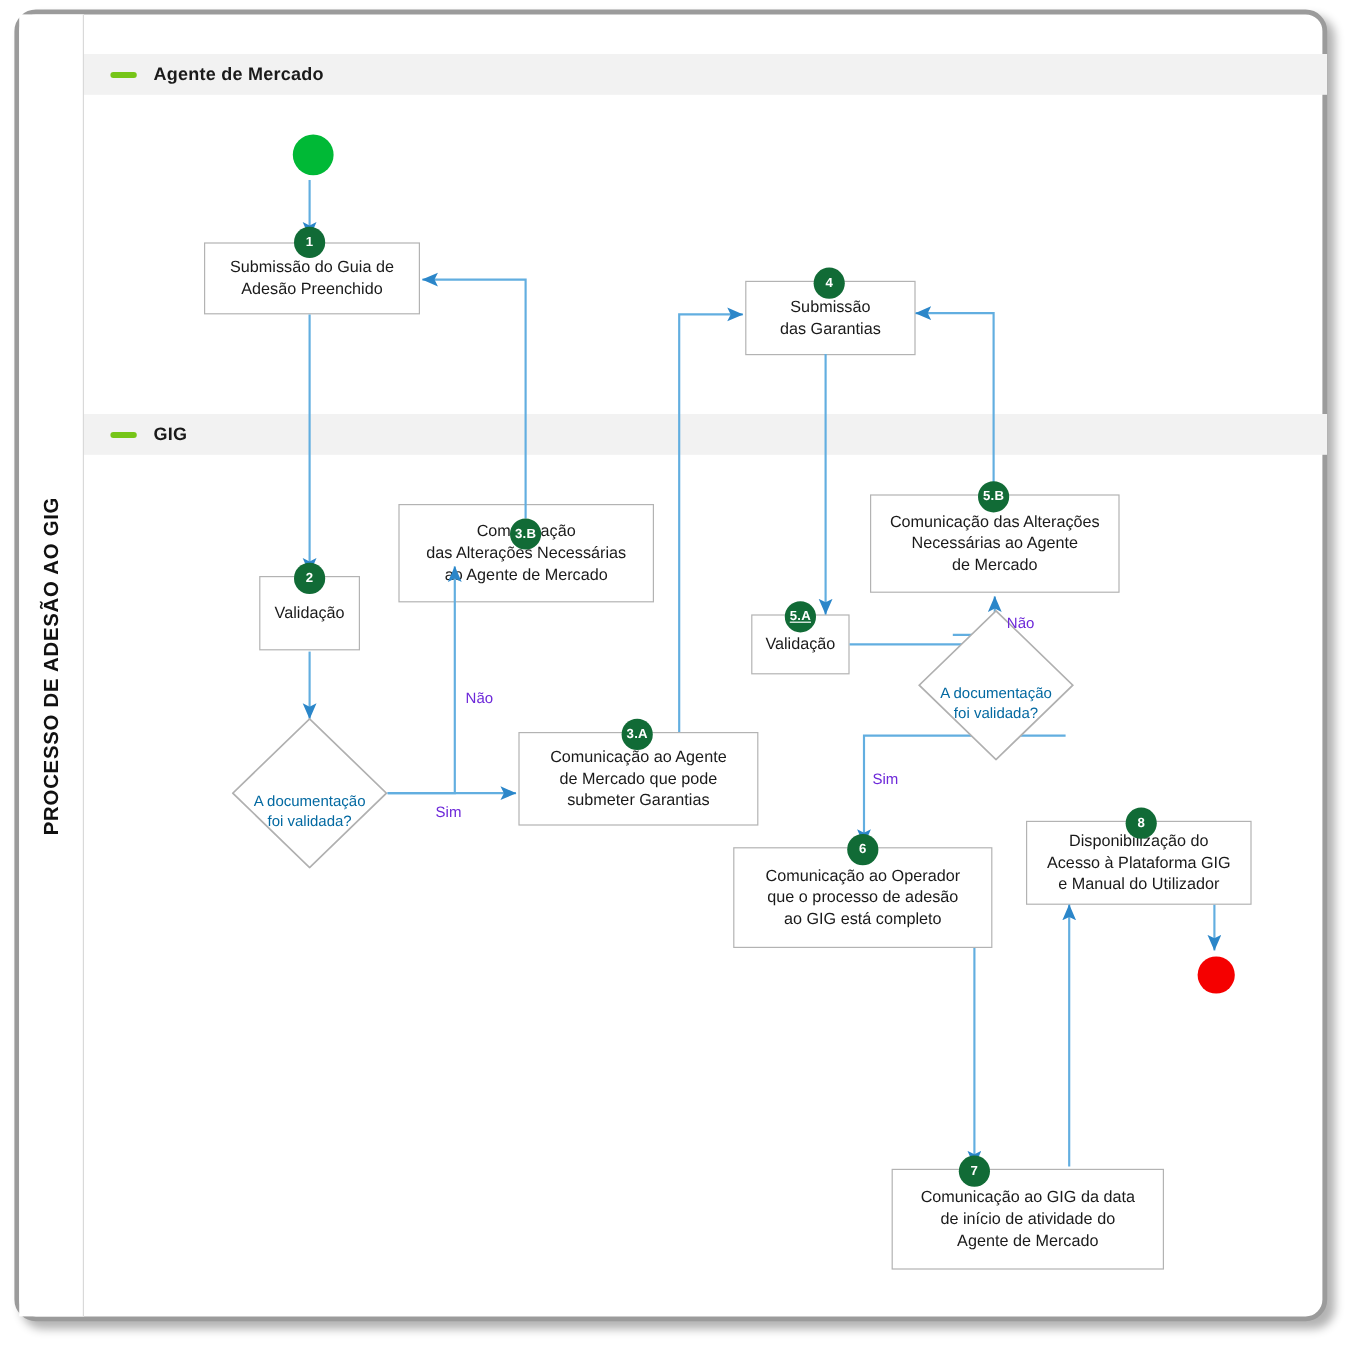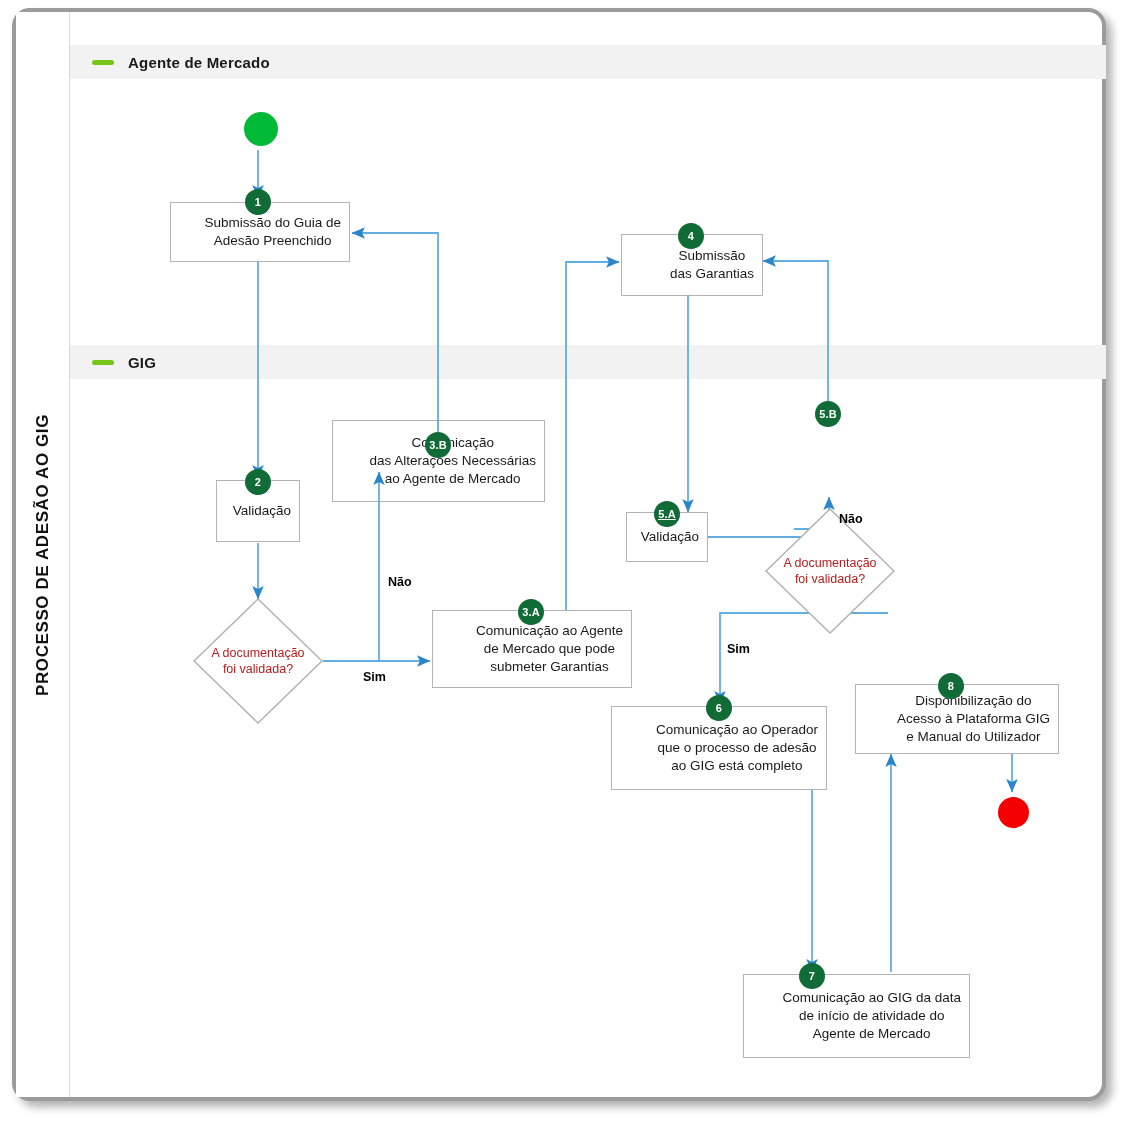--- a/index.html
+++ b/index.html
@@ -95,21 +95,21 @@
   }
 
   
   .node {
     position: absolute;
     box-sizing: border-box;
     border: 1px solid #b3b3b3;
     background: #ffffff;
     display: flex;
     align-items: center;
-    justify-content: flex-end;
+    justify-content: center;
     text-align: center;
     color: #1a1a1a;
     font-size: 13.5px;
     line-height: 1.35;
     padding: 4px 8px;
   }
   .node .node-text { display: block; }
 
   
   .badge {
@@ -138,39 +138,39 @@
   .term-end   { background: #f50000; }
 
   
   .diamond {
     position: absolute;
     z-index: 3;
   }
   .diamond .dtext {
     position: absolute;
     left: 0;
-    top: 0;
+    top: 15px;
     width: 100%;
     height: 100%;
     display: flex;
     align-items: center;
     justify-content: center;
     text-align: center;
-    color: #b91c1c;
+    color: #0369a1;
     font-size: 12.5px;
     line-height: 1.3;
     pointer-events: none;
   }
 
   
   .edge-label {
     position: absolute;
     font-size: 12.5px;
-    font-weight: bold;
-    color: #000000;
+    font-weight: normal;
+    color: #6d28d9;
     white-space: nowrap;
     z-index: 5;
   }
 
   
   .edges {
     position: absolute;
     left: 0;
     top: 0;
     width: 1036px;
@@ -265,33 +265,36 @@
     <div class="node" style="left:362px; top:598px; width:200px; height:78px;">
       <span class="node-text">Comunicação ao Agente<br>de Mercado que pode<br>submeter Garantias</span>
     </div>
     <div class="badge" style="left:448px; top:587px;">3.A</div>
 
     <div class="node" style="left:551px; top:222px; width:142px; height:62px;">
       <span class="node-text">Submissão<br>das Garantias</span>
     </div>
     <div class="badge" style="left:608px; top:211px;">4</div>
 
+    <div class="node" style="left:655px; top:400px; width:208px; height:82px;">
+      <span class="node-text">Comunicação das Alterações<br>Necessárias ao Agente<br>de Mercado</span>
+    </div>
     <div class="badge" style="left:745px; top:389px;">5.B</div>
 
     <div class="node" style="left:556px; top:500px; width:82px; height:50px;">
       <span class="node-text">Validação</span>
     </div>
     <div class="badge" style="left:584px; top:489px;text-decoration:underline;">5.A</div>
 
     <div class="node" style="left:541px; top:694px; width:216px; height:84px;">
       <span class="node-text">Comunicação ao Operador<br>que o processo de adesão<br>ao GIG está completo</span>
     </div>
     <div class="badge" style="left:636px; top:683px;">6</div>
 
-    <div class="node" style="left:785px; top:672px; width:204px; height:70px;">
+    <div class="node" style="left:785px; top:672px; width:188px; height:70px;">
       <span class="node-text">Disponibilização do<br>Acesso à Plataforma GIG<br>e Manual do Utilizador</span>
     </div>
     <div class="badge" style="left:868px; top:661px;">8</div>
 
     <div class="node" style="left:629px; top:962px; width:227px; height:84px;margin-left:44px;">
       <span class="node-text">Comunicação ao GIG da data<br>de início de atividade do<br>Agente de Mercado</span>
     </div>
     <div class="badge" style="left:729px; top:951px;">7</div>
 
     <div class="diamond" style="left:123px; top:586px; width:130px; height:126px;">

